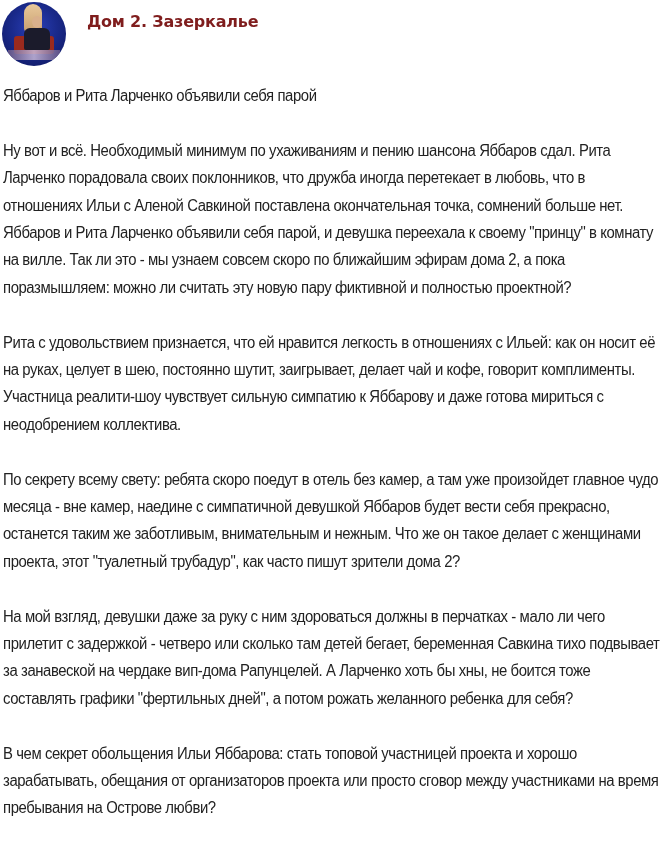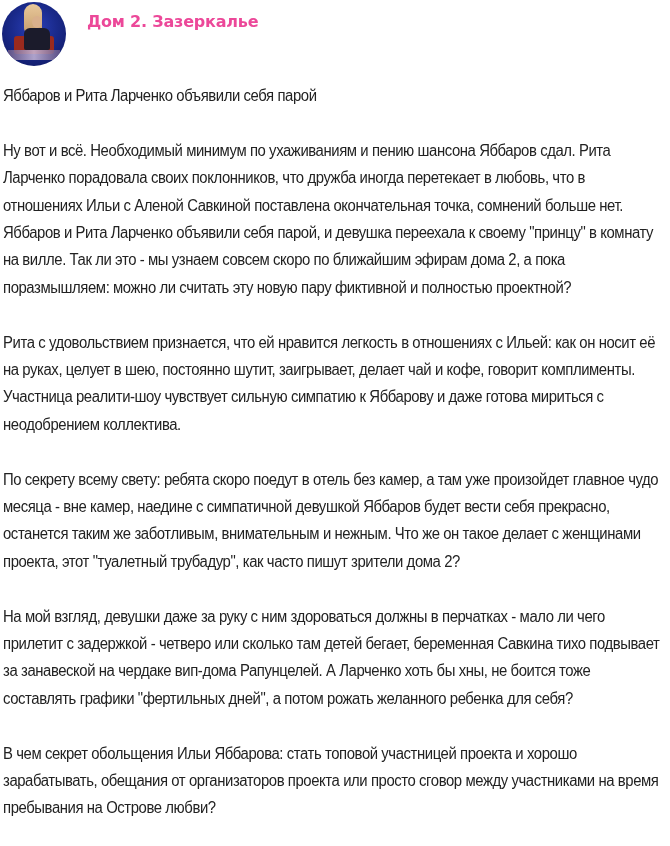--- a/index.html
+++ b/index.html
@@ -77,21 +77,21 @@
     background: linear-gradient(90deg, #6b5a8a, #c8b8d8, #6b5a8a);
     opacity: 0.85;
   }
   .channel-title {
     position: absolute;
     left: 87px;
     top: 12px;
     font-family: "DejaVu Sans", sans-serif;
     font-weight: bold;
     font-size: 16px;
-    color: #ec4899;
+    color: #7f1d1d;
     letter-spacing: -0.2px;
     white-space: nowrap;
   }
   .post {
     position: absolute;
     left: 3px;
     top: 82px;
     width: 664px;
     font-family: "Liberation Sans", sans-serif;
     font-size: 16px;

